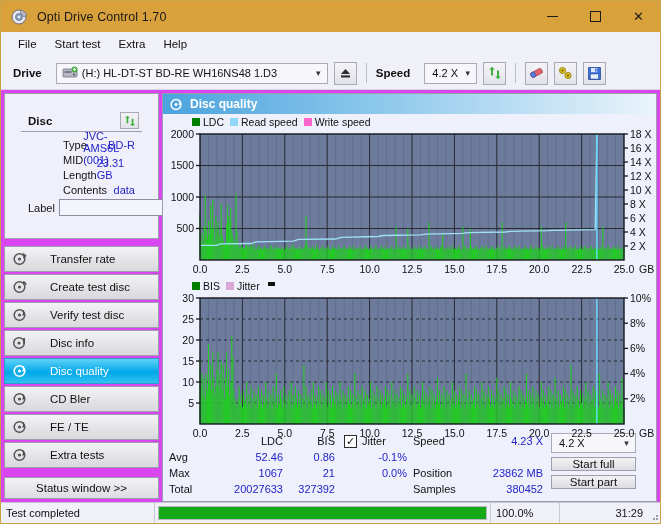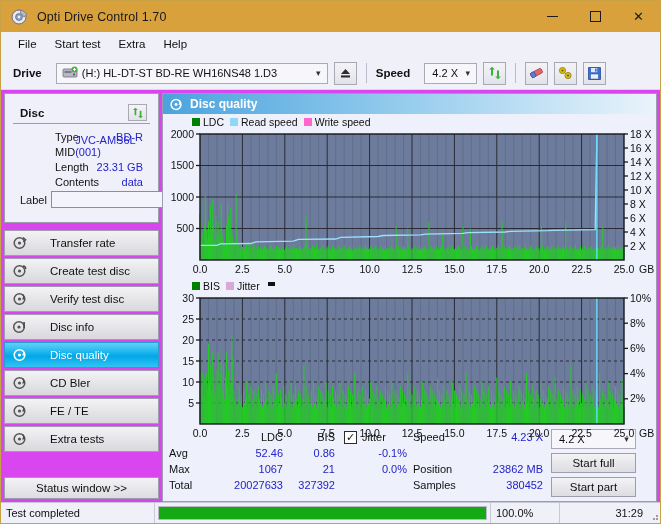--- a/index.html
+++ b/index.html
@@ -62,21 +62,21 @@
   .sep-v{width:1px;height:20px;background:#bcbccd;margin:0 3px;}
 
   
   .body{flex:1 1 auto;display:flex;min-height:0;padding:3px 3px 0 3px;box-sizing:border-box;gap:3px;}
 
   
   .left{width:155px;flex:0 0 auto;display:flex;flex-direction:column;}
   .panel{
     border:1px solid #9d9dae;background:#f0f0fb;box-sizing:border-box;
   }
-  .disc-panel{padding:8px;}
+  .disc-panel{padding:16px;}
   .disc-head{
     height:21px;display:flex;align-items:center;justify-content:space-between;
     background:#f0f0fb;border-bottom:1px solid #9d9dae;padding:0 3px 0 7px;
   }
   .disc-head .t{font-weight:bold;font-size:11.5px;color:#111;}
   .disc-rows{padding:4px 7px 5px 7px;}
   .drow{display:flex;justify-content:space-between;align-items:flex-end;height:15px;font-size:11px;margin-left:35px;}
   .drow .k{color:#111;}
   .drow .v{color:#2323c8;}
   .lblrow{display:flex;align-items:center;gap:4px;margin-top:2px;height:19px;}
@@ -132,21 +132,21 @@
   .stcol{display:flex;flex-direction:column;}
   .strow{height:16px;display:flex;align-items:center;}
   .blue{color:#2323c8;}
   .t-r{justify-content:flex-end;}
 
   .chk{width:13px;height:13px;border:1.3px solid #2b2b2b;background:#fff;
        display:flex;align-items:center;justify-content:center;box-sizing:border-box;}
   .chk .mk{font-size:11px;line-height:1;color:#111;font-family:"DejaVu Sans",sans-serif;}
 
   .btn-wide{
-    height:20px;background:linear-gradient(#f3f3f5,#dcdce2);border:1px solid #9d9dae;
+    height:14px;background:linear-gradient(#f3f3f5,#dcdce2);border:1px solid #9d9dae;
     display:flex;align-items:center;justify-content:center;font-size:11.5px;color:#111;
     box-sizing:border-box;cursor:default;
   }
 
   
   .statusbar{
     height:20px;flex:0 0 auto;display:flex;align-items:stretch;
     background:#f0f0f8;border-top:1px solid #c9c9d6;font-size:11px;color:#111;
   }
   .sb-cell{display:flex;align-items:center;padding:0 5px;border-right:1px solid #c9c9d6;}

